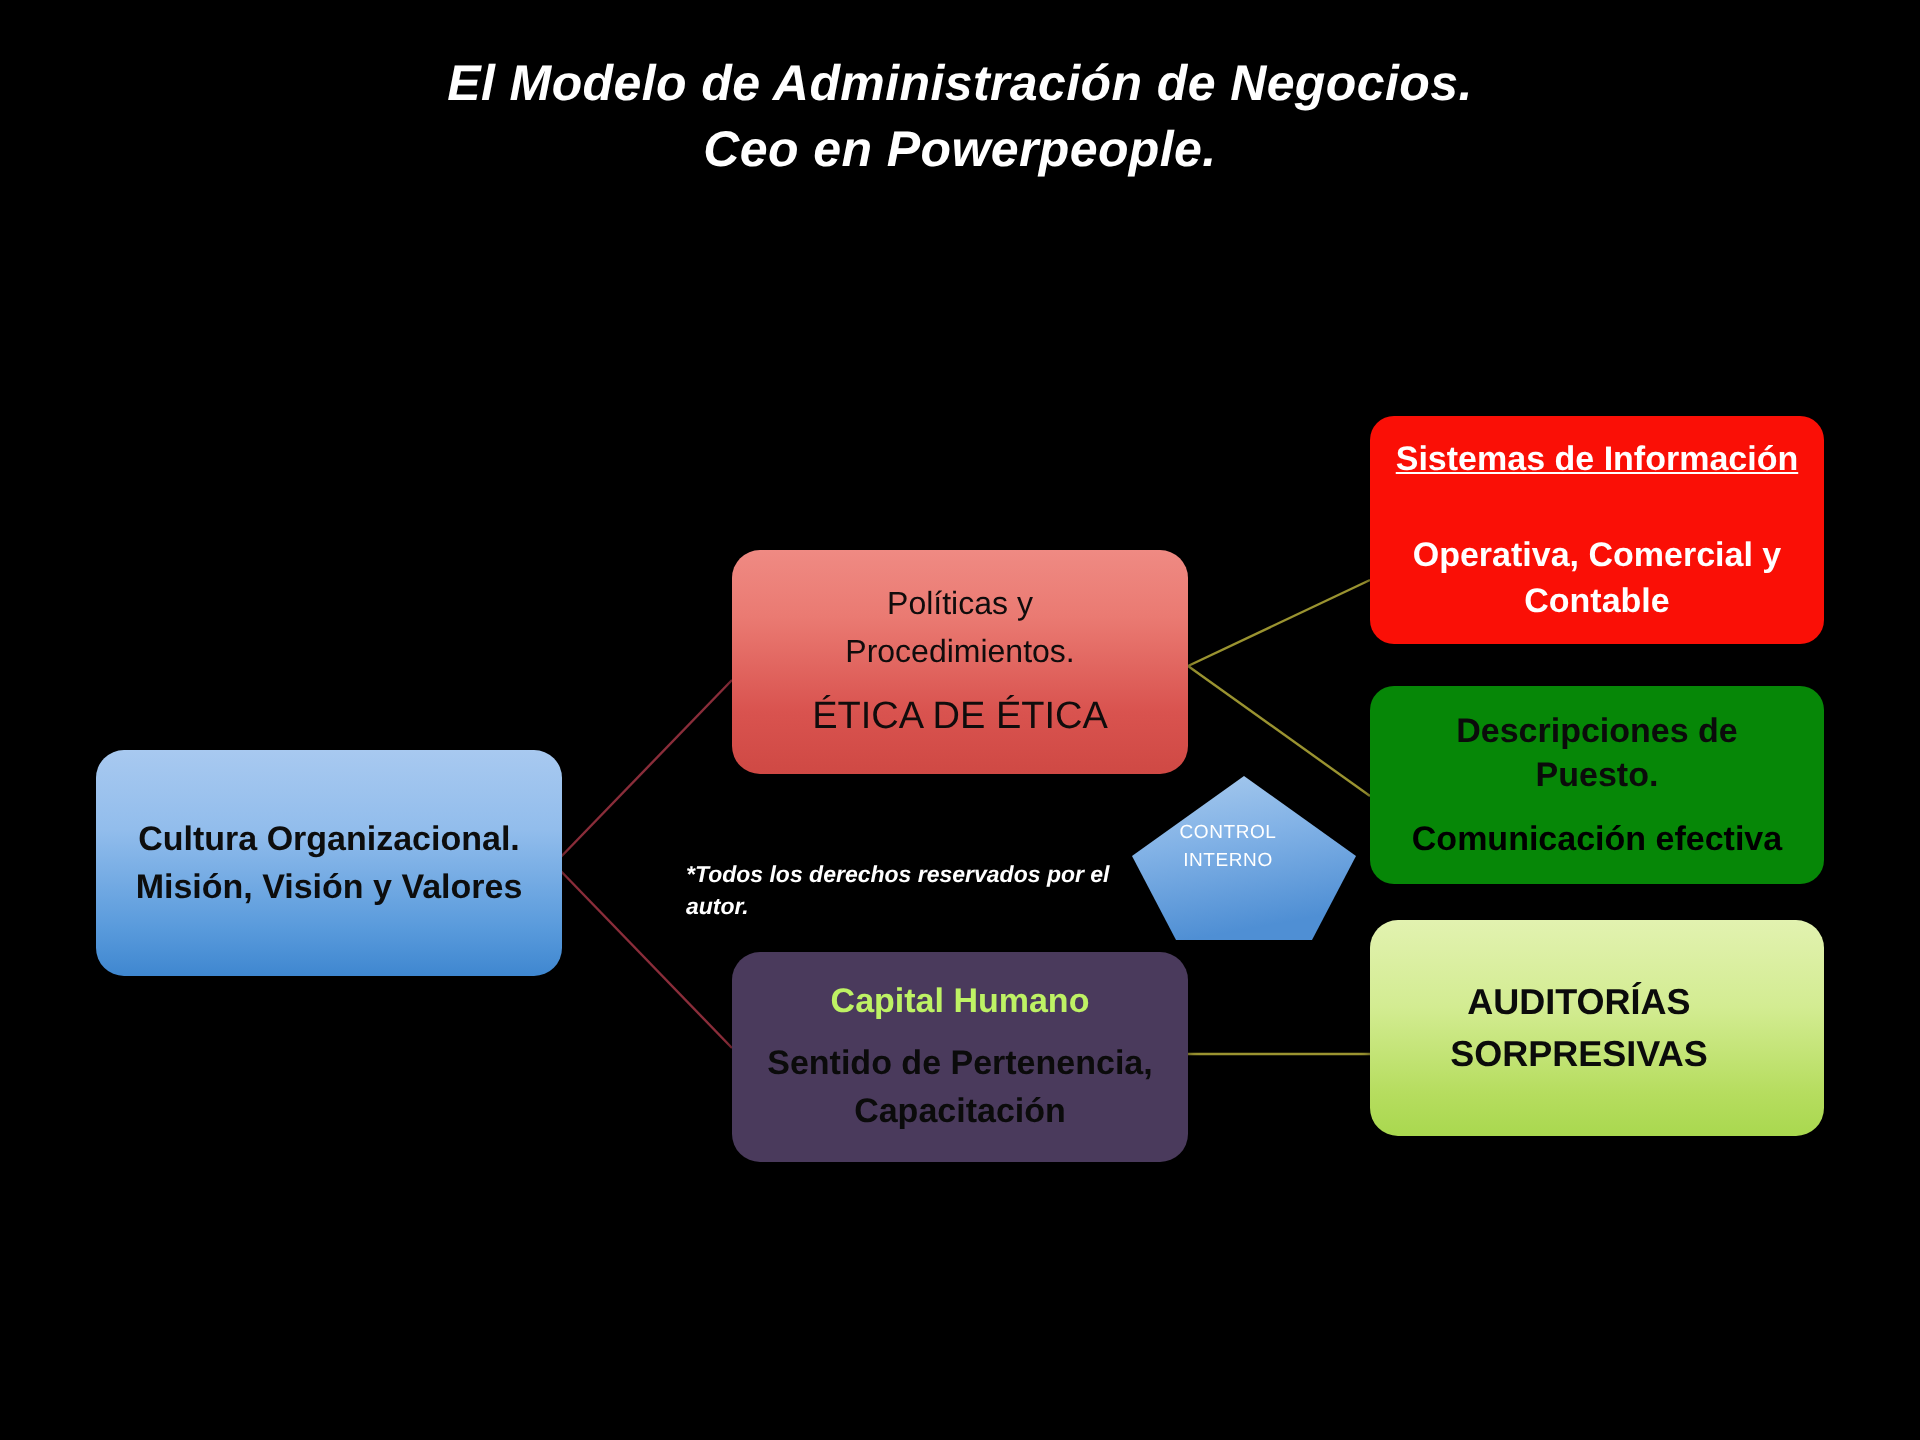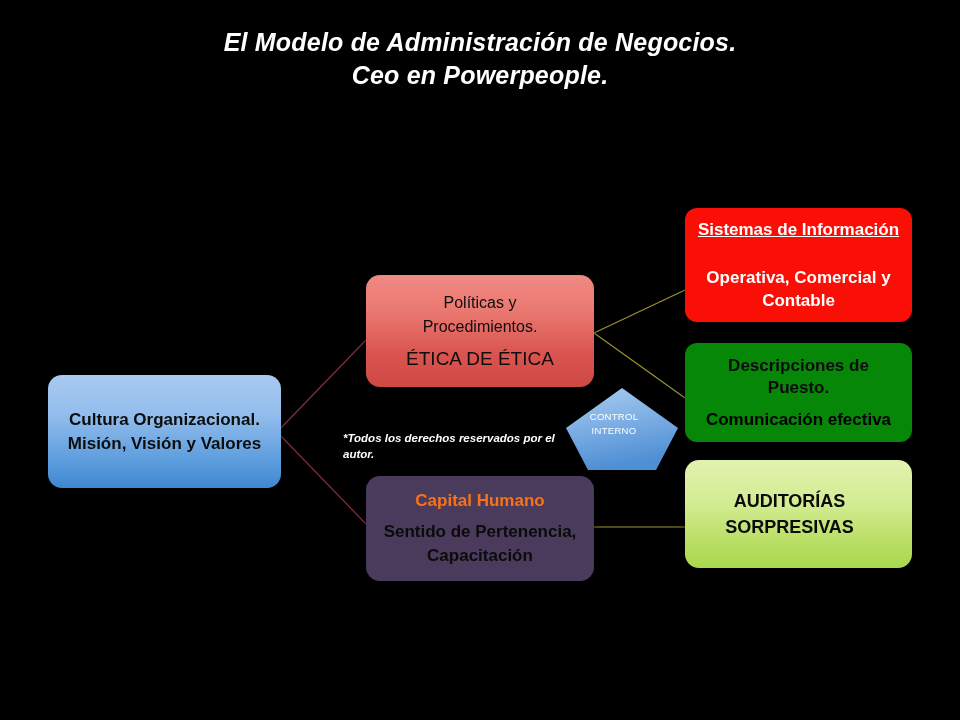--- a/index.html
+++ b/index.html
@@ -96,21 +96,21 @@
 
   
   #node-capital {
     left: 366px; top: 476px;
     width: 228px; height: 105px;
     background: #4a3a5c;
     border-radius: 14px;
     box-shadow: 0 2px 5px rgba(0,0,0,0.55);
   }
   #node-capital .l1 {
-    color: #f97316;
+    color: #bef264;
     font-weight: bold;
     font-size: 17px;
     line-height: 22px;
   }
   #node-capital .l2 {
     color: #0b0b0b;
     font-weight: bold;
     font-size: 17px;
     line-height: 24px;
     margin-top: 8px;

